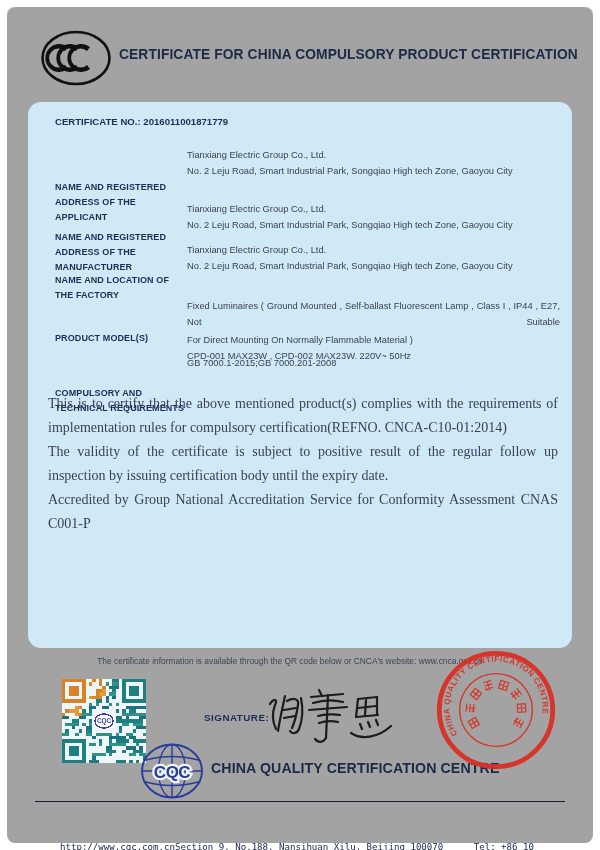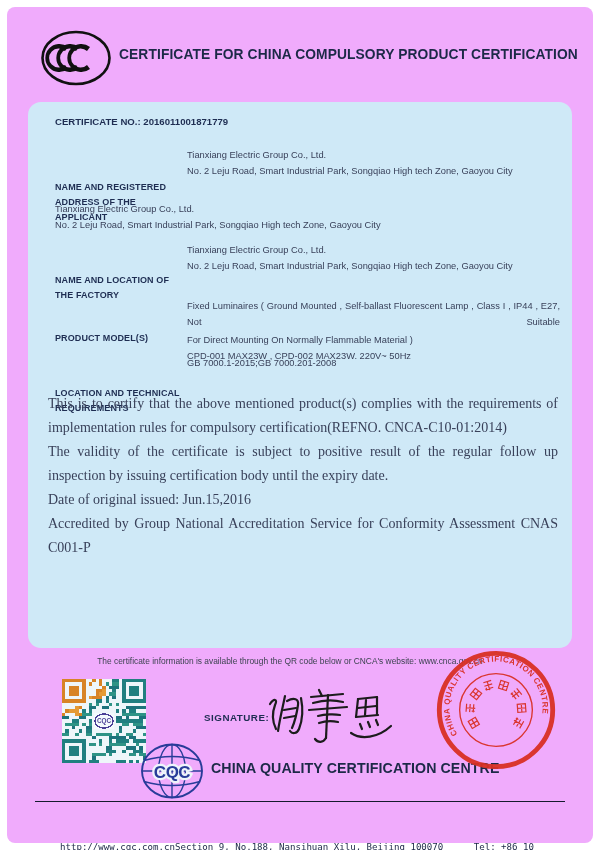--- a/index.html
+++ b/index.html
@@ -1,18 +1,18 @@
 <!DOCTYPE html>
 <html><head>
 <meta charset="utf-8">
 <style>
   * { margin:0; padding:0; box-sizing:border-box; }
   body { background:#888; font-family:"Liberation Sans", sans-serif; }
   .page { position:relative; width:600px; height:850px; background:#ffffff; margin:0 auto; overflow:hidden; }
-  .canvas { position:absolute; left:7px; top:7px; right:7px; bottom:7px; background:#f0abfc; border-radius:8px; }
+  .canvas { position:absolute; left:7px; top:7px; right:7px; bottom:7px; background:#a3a3a3; border-radius:8px; }
 
   
   .ccc-logo { position:absolute; left:32px; top:22px; width:74px; height:58px; }
   .title { position:absolute; left:112px; top:40px; width:460px; font-size:13.8px; font-weight:bold;
            color:#1c2947; letter-spacing:.1px; white-space:nowrap; }
 
   
   .panel { position:absolute; left:21px; top:95px; width:544px; height:546px;
            background:#cfe9f7; border-radius:13px; }
   .certno-row { position:absolute; left:27px; top:14px; font-size:9.6px; font-weight:bold; color:#1e2d52; }
@@ -73,20 +73,25 @@
           <span class="vline">NAME AND REGISTERED</span>
           <span class="vline">ADDRESS OF THE APPLICANT</span>
         </div>
         <div class="sec-value">
           <span class="vline">Tianxiang Electric Group Co., Ltd.</span>
           <span class="vline">No. 2 Leju Road, Smart Industrial Park, Songqiao High tech Zone, Gaoyou City</span>
         </div>
       </div>
 
       <div class="section" style="top:96px">
+        <div class="sec-label">
+          <span class="vline">NAME AND REGISTERED</span>
+          <span class="vline">ADDRESS OF THE</span>
+          <span class="vline">MANUFACTURER</span>
+        </div>
         <div class="sec-value" style="padding-top:4px">
           <span class="vline">Tianxiang Electric Group Co., Ltd.</span>
           <span class="vline">No. 2 Leju Road, Smart Industrial Park, Songqiao High tech Zone, Gaoyou City</span>
         </div>
       </div>
 
       <div class="section" style="top:139px">
         <div class="sec-label">
           <span class="vline">NAME AND LOCATION</span>
           <span class="vline">OF THE FACTORY</span>
@@ -103,32 +108,31 @@
         </div>
         <div class="sec-value">
           <span class="vline justify-last">Fixed Luminaires ( Ground Mounted , Self-ballast Fluorescent Lamp , Class I , IP44 , E27, Not Suitable</span>
           <span class="vline" style="padding-top:3px">For Direct Mounting On Normally Flammable Material )</span>
           <span class="vline">CPD-001 MAX23W , CPD-002 MAX23W.  220V~  50Hz</span>
         </div>
       </div>
 
       <div class="section" style="top:252px">
         <div class="sec-label">
-          <span class="vline">LOCATION AND</span>
+          <span class="vline">COMPULSORY AND</span>
           <span class="vline">TECHNICAL REQUIREMENTS</span>
         </div>
         <div class="sec-value" style="padding-top:2px">
           <span class="vline">GB 7000.1-2015;GB 7000.201-2008</span>
         </div>
       </div>
 
       <div class="statements">
         <p>This is to certify that the above mentioned product(s) complies with the requirements of implementation rules for compulsory certification(REFNO. CNCA-C10-01:2014)</p>
         <p>The validity of the certificate is subject to positive result of the regular follow up inspection by issuing certification body until the expiry date.</p>
-        <p>Date of original issued: Jun.15,2016</p>
         <p>Accredited by Group National Accreditation Service for Conformity Assessment CNAS C001-P</p>
       </div>
     </div>
 
     <div class="qr-notice">The certificate information is available through the QR code below or CNCA's website: www.cnca.gov.cn</div>
 
     <svg class="qr-box" id="qr-svg" viewBox="0 0 25 25" shape-rendering="crispEdges">
       <rect x="0" y="0" width="25" height="25" fill="#eef6fa"></rect>
       <g id="qr-cells">
           <rect x="9" y="0" width="1" height="1" fill="#d88426"></rect>

